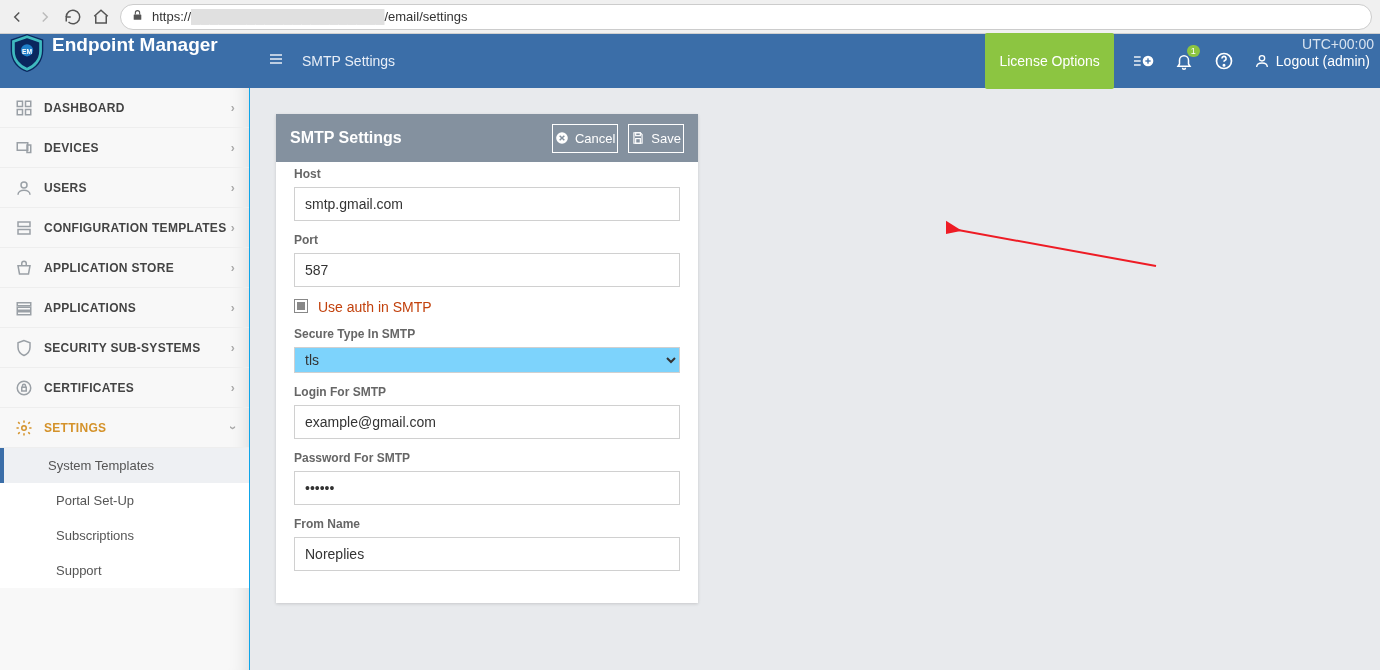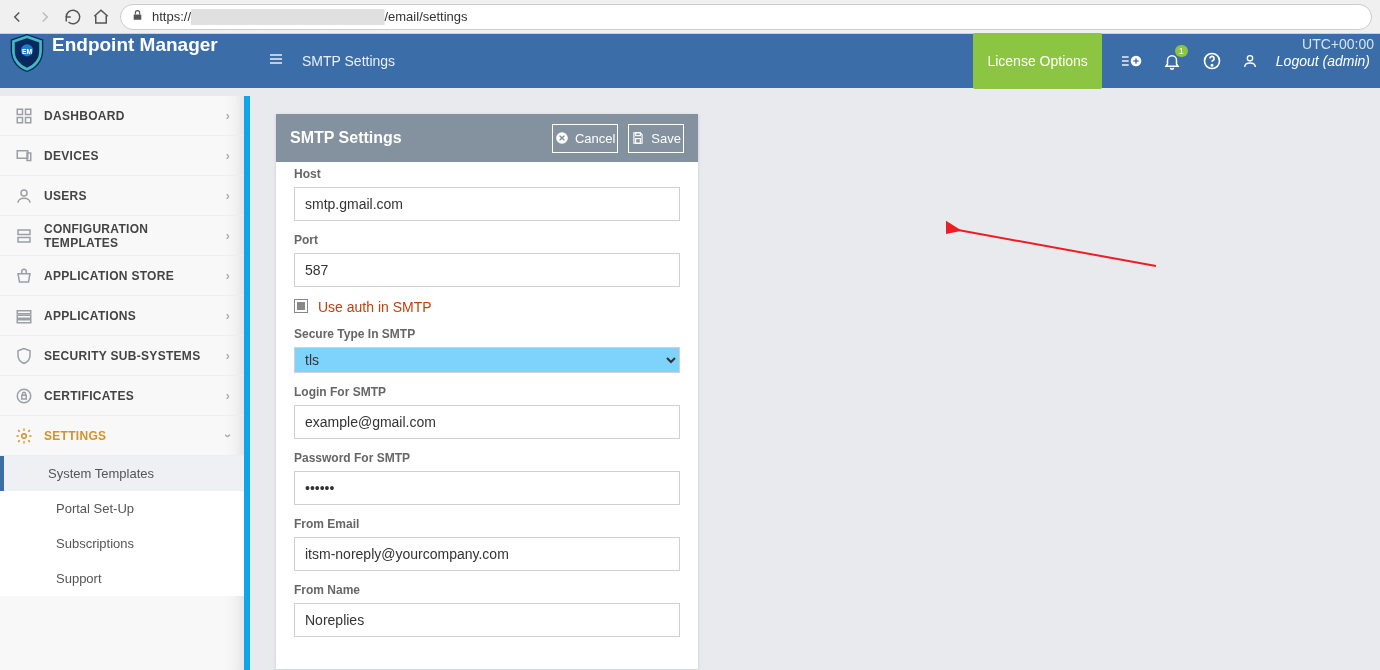--- a/index.html
+++ b/index.html
@@ -17,26 +17,26 @@
   .app-header { height:54px; background:#3b6ea8; color:#fff; display:flex; align-items:center; position:relative; }
   .brand { width:250px; display:flex; padding-left:10px; gap:8px; height:100%; }
   .brand-title { font-size:19px; font-weight:bold; }
   .header-right { flex:1; display:flex; align-items:center; padding:0 10px 0 18px; height:100%; }
   .hamburger { margin-right:18px; cursor:pointer; color:#fff; }
   .header-subtitle { font-size:14px; color:#e8eef7; }
   .header-actions { margin-left:auto; display:flex; align-items:center; gap:20px; }
   .license-btn { background:#8cc541; color:#fff; border:none; padding:20px 14px; font-size:14px; cursor:pointer; border-radius:2px;}
   .hicon { width:20px; height:20px; color:#fff; cursor:pointer; position:relative; display:flex; align-items:center; justify-content:center;}
   .badge { position:absolute; top:-6px; right:-6px; background:#8cc541; color:#fff; font-size:9px; border-radius:8px; padding:1px 4px; }
-  .logout { display:flex; align-items:center; gap:18px; font-size:14px; cursor:pointer;font-style:italic; }
+  .logout { display:flex; align-items:center; gap:6px; font-size:14px; cursor:pointer; }
   .timezone { position:absolute; top:2px; right:6px; font-size:14px; color:#d8e3f0; }
 
   
   .layout { display:flex; height:calc(670px - 34px - 54px); }
-  .sidebar { width:250px; background:#f8f8f8; border-right:6px solid #0ea5e9; overflow-y:auto; box-shadow: inset -20px 0 20px -20px rgba(0,0,0,0.15); margin-top: 8px;}
+  .sidebar { width:250px; background:#f8f8f8; border-right:1px solid #0ea5e9; overflow-y:auto; box-shadow: inset -20px 0 20px -20px rgba(0,0,0,0.15);}
   .content { flex:1; padding:26px 0 0 26px; position:relative; overflow:auto; }
 
   .nav-item { display:flex; align-items:center; height:40px; padding:0 14px; font-size:12px; font-weight:bold; color:#444; border-bottom:1px solid #eee; cursor:pointer; letter-spacing:0.3px;}
   .nav-item .nicon { width:20px; height:20px; margin-right:10px; color:#9aa0a6; display:flex; align-items:center; justify-content:center;}
   .nav-item .chevron { margin-left:auto; color:#aaa; }
   .nav-item.active { color:#d4922a; }
   .nav-item.active .nicon { color:#d4922a; }
   .subnav { background:#fff; }
   .sub-item { padding:10px 14px 10px 56px; font-size:13px; color:#555; cursor:pointer; }
   .sub-item.active { background:#eef0f3; border-left:4px solid #3b6ea8; padding-left:44px;}
@@ -305,24 +305,20 @@
         </div>
         <div class="form-group">
           <div class="form-label">Login For SMTP</div>
           <input class="form-input" value="example@gmail.com" style="">
         </div>
         <div class="form-group">
           <div class="form-label">Password For SMTP</div>
           <input class="form-input" type="text" value="••••••" style="">
         </div>
         <div class="form-group">
-          <div class="form-label">From Email</div>
-          <input class="form-input" value="itsm-noreply@yourcompany.com" style="">
-        </div>
-        <div class="form-group">
           <div class="form-label">From Name</div>
           <input class="form-input" value="Noreplies" style="">
         </div>
       </div>
     </div>
 
     <svg class="arrow-svg" width="230" height="60">
       <defs>
         <marker id="arrowhead" markerWidth="10" markerHeight="8" refX="2" refY="4" orient="auto">
           <polygon points="10 0, 0 4, 10 8" fill="#ee1c25"></polygon>

